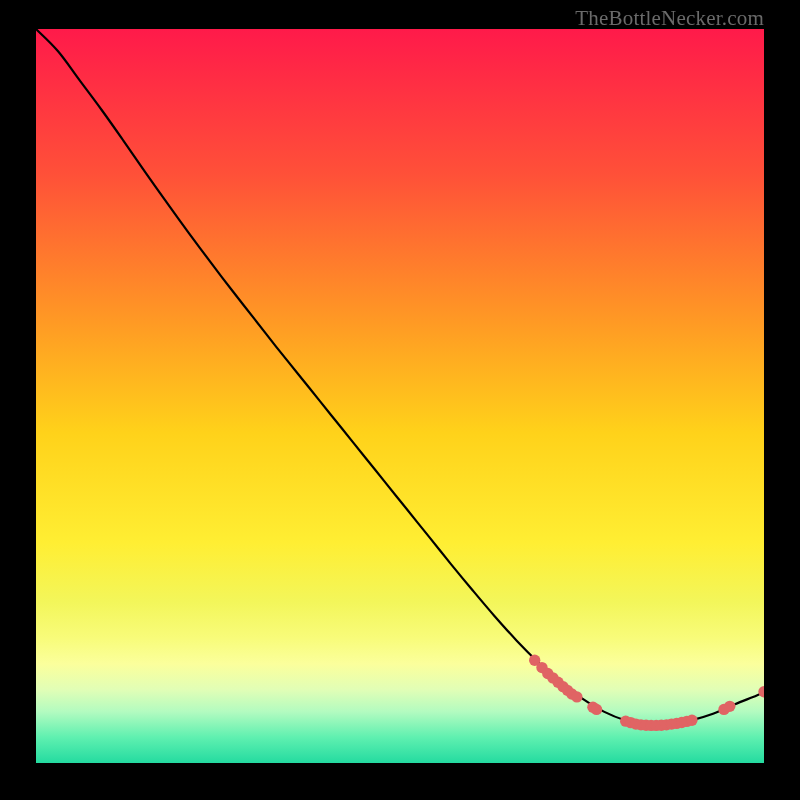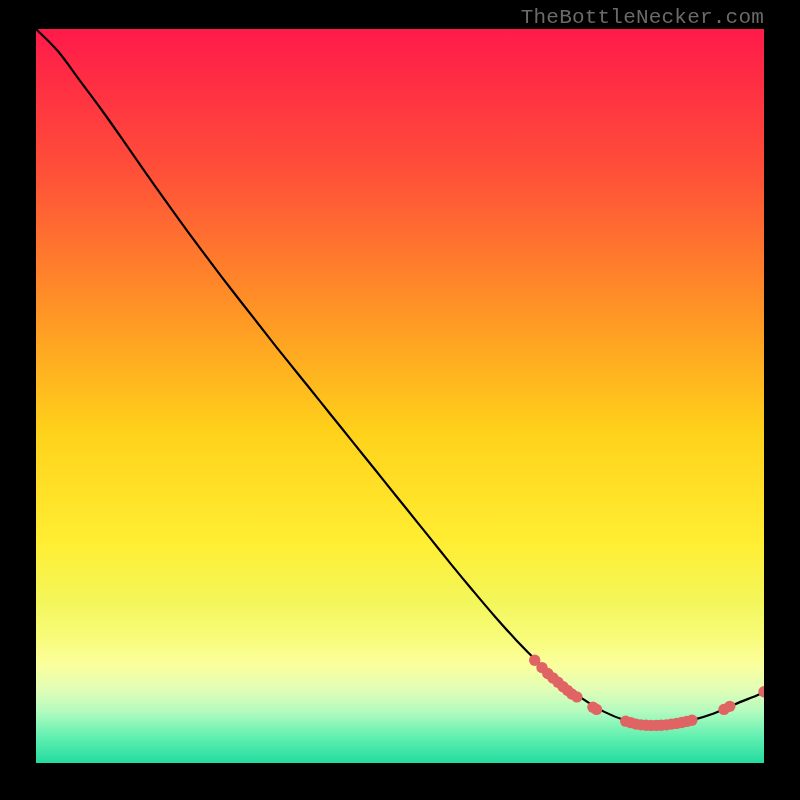--- a/index.html
+++ b/index.html
@@ -22,21 +22,21 @@
     position: absolute;
     left: 36px;
     top: 29px;
     width: 728px;
     height: 734px;
   }
   .watermark {
     position: absolute;
     top: 6px;
     right: 36px;
-    font-family: Liberation Mono, monospace;
+    font-family: Liberation Serif, serif;
     font-size: 21px;
     color: #6a6a6a;
     letter-spacing: 0.2px;
   }
   svg { display: block; }
 </style>
 </head>
 <body>
 
 <div class="frame">

